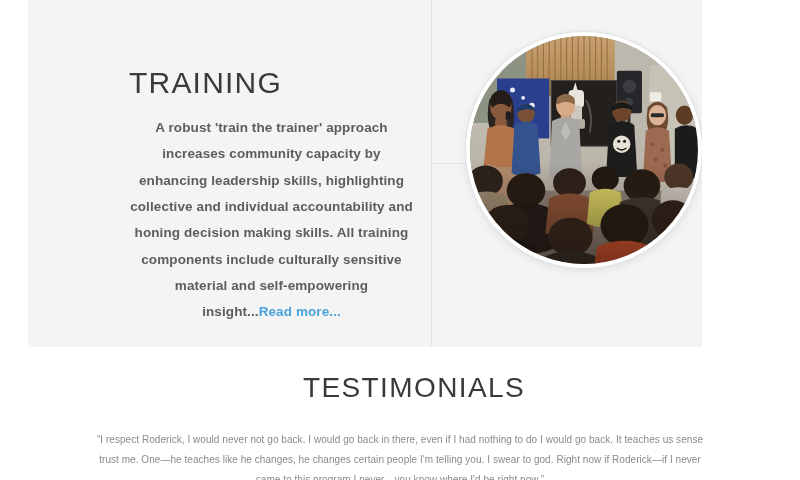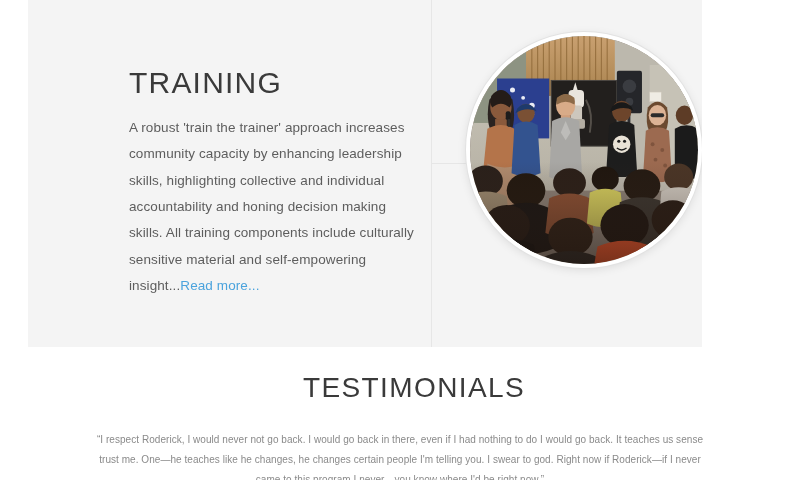--- a/index.html
+++ b/index.html
@@ -65,24 +65,25 @@
     font-weight: 300;
     letter-spacing: 1.2px;
     color: #3a3a3a;
     line-height: 1.1;
     margin-bottom: 16px;
     font-family: "Liberation Sans", "DejaVu Sans", sans-serif;
   }
 
   .training-body {
     font-size: 13.5px;
-    font-weight: 400;
+    font-weight: 700;
     line-height: 1.95;
     color: #5d5d5d;
     letter-spacing: 0.1px;
+    text-align: center;
   }
 
   .read-more {
     color: #4ba3dd;
     text-decoration: none;
     cursor: pointer;
   }
 
   
   .photo-circle {

